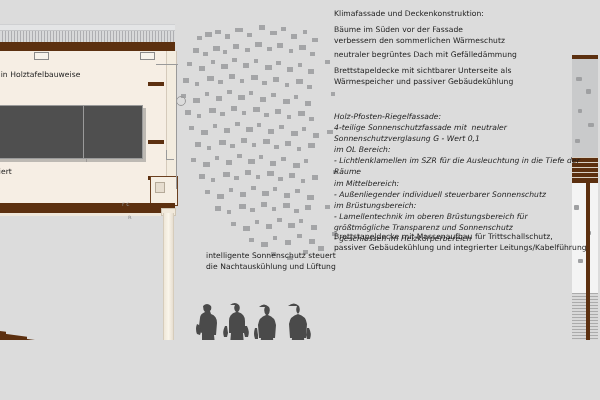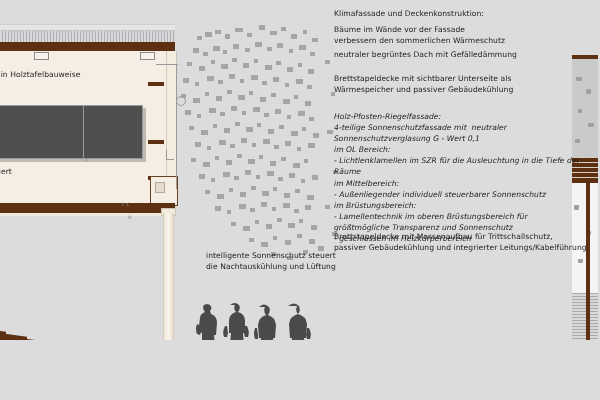--- a/index.html
+++ b/index.html
@@ -153,21 +153,21 @@
   
   .txt{
     position:absolute;color:#1d1d1d;font-size:7.6px;line-height:11.1px;
     white-space:pre;letter-spacing:.05px;
   }
   .txt.block{white-space:pre-wrap;}
 
   #t-klima{left:334px;top:8px;}
   #t-baeume{left:334px;top:24px;}
   #t-dach{left:334px;top:49px;}
-  #t-brett1{left:334px;top:65px;margin-top:8px;}
+  #t-brett1{left:334px;top:65px;}
   #t-holz{left:334px;top:111px;font-style:italic;}
   #t-brett2{left:334px;top:231px;}
 
   #t-wand{left:-28px;top:69px;}
   #t-integ{left:-24px;top:166px;}
   #t-sitz{left:-22px;top:366px;}
   #t-regel{left:206px;top:250px;}
   #t-stuetze{left:206px;top:288px;}
 
   
@@ -429,21 +429,21 @@
     <div class="rs-beam" style="top:124px;"></div>
     <div class="rs-white" style="top:128px;height:110px;"></div>
     <div class="rs-speck" style="left:2px;top:150px;width:5px;height:5px;"></div>
     <div class="rs-speck" style="left:15px;top:176px;width:4px;height:4px;"></div>
     <div class="rs-speck" style="left:6px;top:204px;width:5px;height:4px;"></div>
     <div class="rs-fine" style="top:238px;height:107px;"></div>
     <div class="rs-post" style="left:14px;top:128px;height:217px;"></div>
   </div>
 
   <div class="txt block" id="t-klima">Klimafassade und Deckenkonstruktion:</div>
-  <div class="txt block" id="t-baeume">Bäume im Wände vor der Fassade
+  <div class="txt block" id="t-baeume">Bäume im Süden vor der Fassade
 verbessern den sommerlichen Wärmeschutz</div>
   <div class="txt block" id="t-dach">neutraler begrüntes Dach mit Gefälledämmung</div>
   <div class="txt block" id="t-brett1">Brettstapeldecke mit sichtbarer Unterseite als
 Wärmespeicher und passiver Gebäudekühlung</div>
   <div class="txt block" id="t-holz">Holz-Pfosten-Riegelfassade:
 4-teilige Sonnenschutzfassade mit  neutraler
 Sonnenschutzverglasung G - Wert 0,1
 im OL Bereich:
 - Lichtlenklamellen im SZR für die Ausleuchtung in die Tiefe der
 Räume

